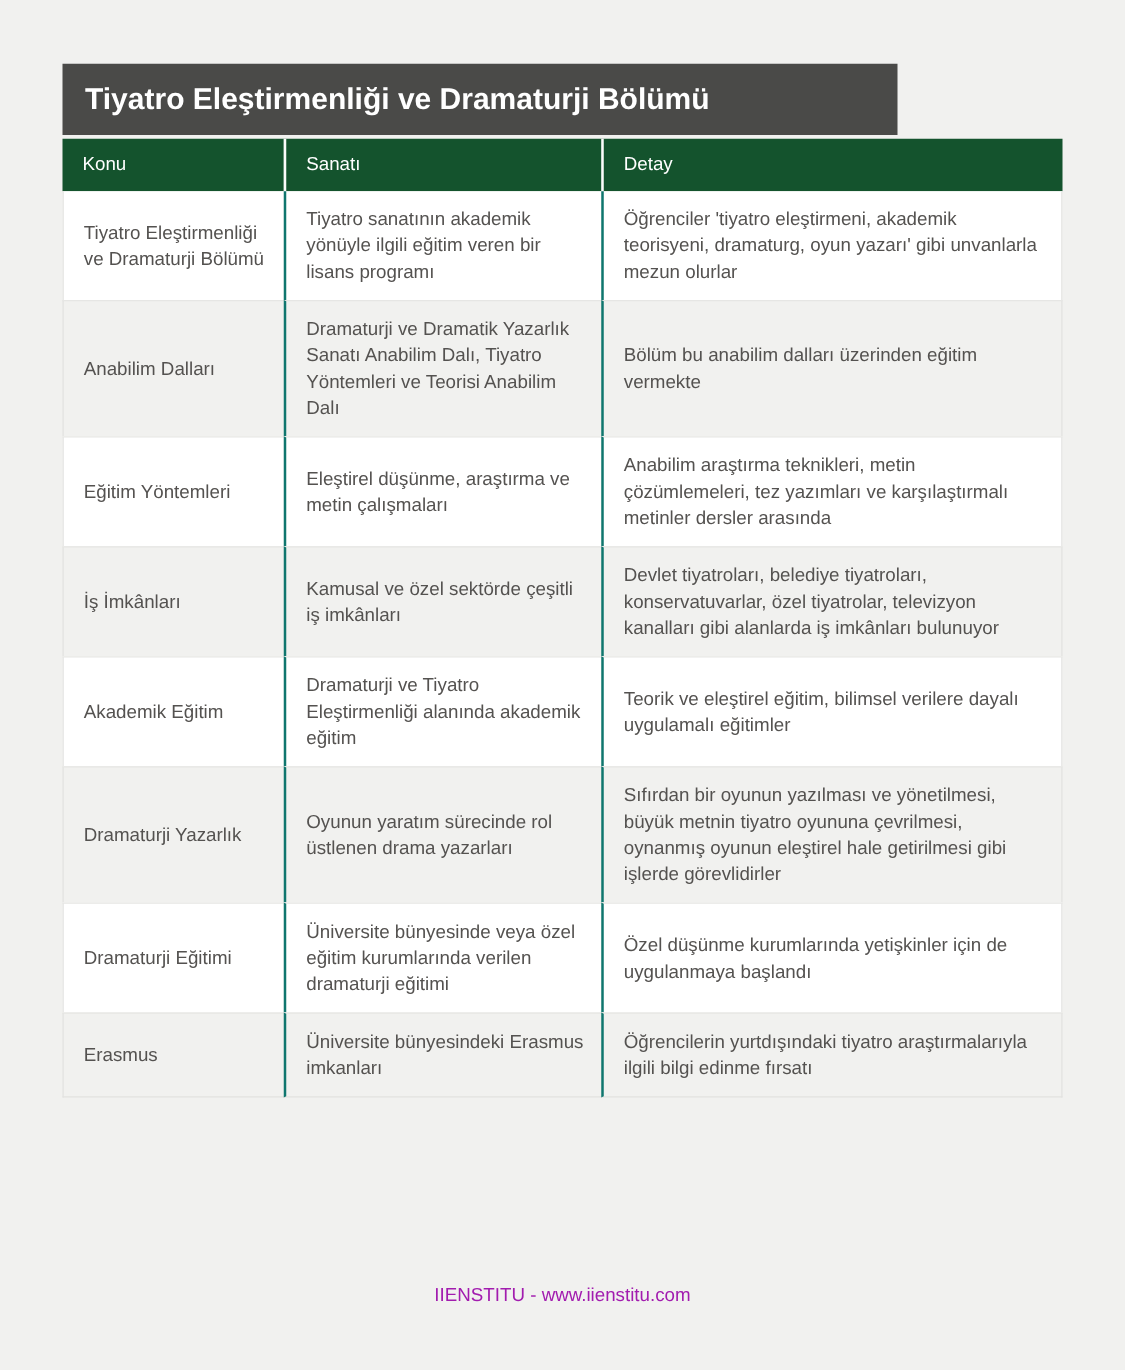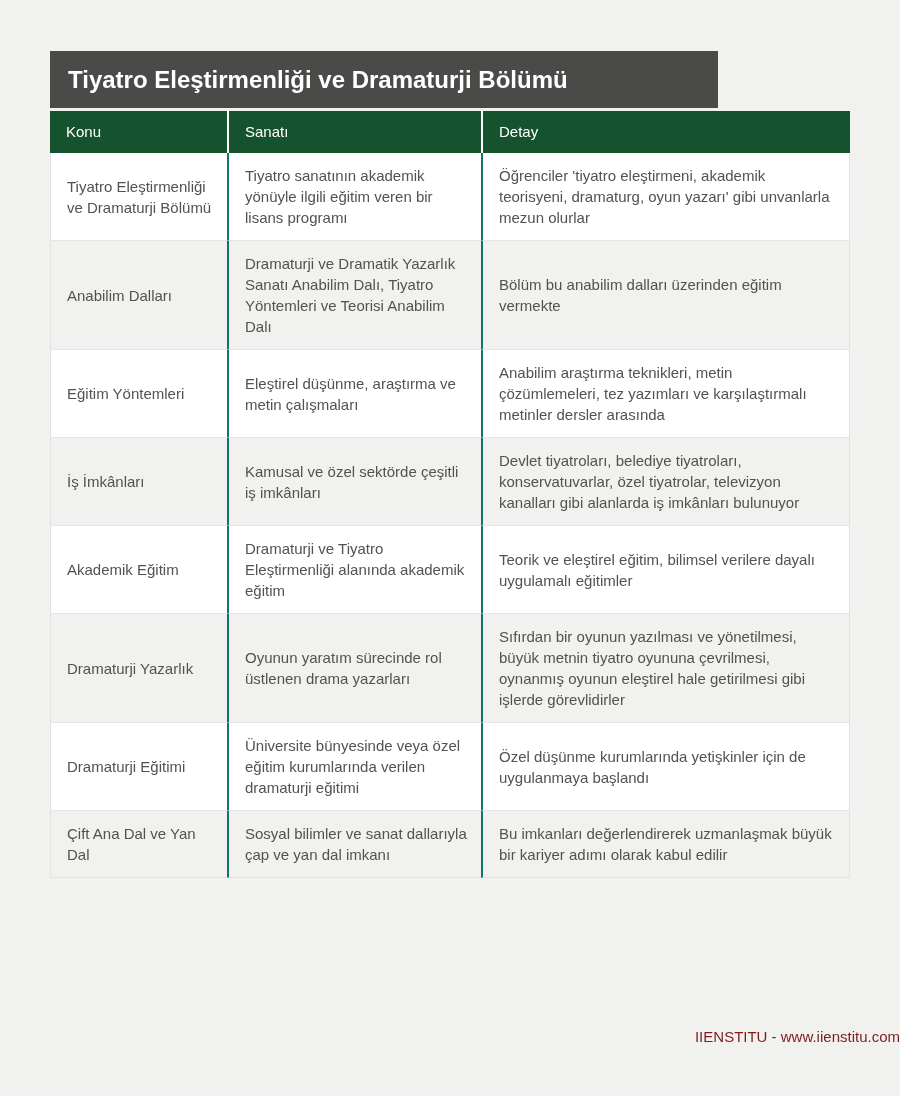--- a/index.html
+++ b/index.html
@@ -63,23 +63,23 @@
   tbody tr + tr td { border-top: 1px solid #e6e6e4; }
   tbody td:first-child { border-left: 1px solid #e2e2e0; }
   tbody td:last-child  { border-right: 1px solid #e2e2e0; }
   tbody tr:last-child td { border-bottom: 1px solid #e2e2e0; }
 
   .footer {
     position: absolute;
     top: 1028px;
     left: 0;
     width: 900px;
-    text-align: right;
+    text-align: center;
     font-size: 15px;
-    color: #7f1d1d;
+    color: #a21caf;
   }
 </style>
 </head>
 <body>
 
 <div class="card">
   <div class="title-bar">Tiyatro Eleştirmenliği ve Dramaturji Bölümü</div>
 
   <table class="info-table">
     <colgroup>
@@ -124,21 +124,21 @@
         <td>Dramaturji Yazarlık</td>
         <td>Oyunun yaratım sürecinde rol üstlenen drama yazarları</td>
         <td>Sıfırdan bir oyunun yazılması ve yönetilmesi, büyük metnin tiyatro oyununa çevrilmesi, oynanmış oyunun eleştirel hale getirilmesi gibi işlerde görevlidirler</td>
       </tr>
       <tr>
         <td>Dramaturji Eğitimi</td>
         <td>Üniversite bünyesinde veya özel eğitim kurumlarında verilen dramaturji eğitimi</td>
         <td>Özel düşünme kurumlarında yetişkinler için de uygulanmaya başlandı</td>
       </tr>
       <tr>
-        <td>Çift Ana Dal ve Yan Dal</td>
-        <td>Sosyal bilimler ve sanat dallarıyla çap ve yan dal imkanı</td>
-        <td>Bu imkanları değerlendirerek uzmanlaşmak büyük bir kariyer adımı olarak kabul edilir</td>
+        <td>Erasmus</td>
+        <td>Üniversite bünyesindeki Erasmus imkanları</td>
+        <td>Öğrencilerin yurtdışındaki tiyatro araştırmalarıyla ilgili bilgi edinme fırsatı</td>
       </tr>
     </tbody>
   </table>
 </div>
 
 <div class="footer">IIENSTITU - www.iienstitu.com</div>
 
 </body></html>

